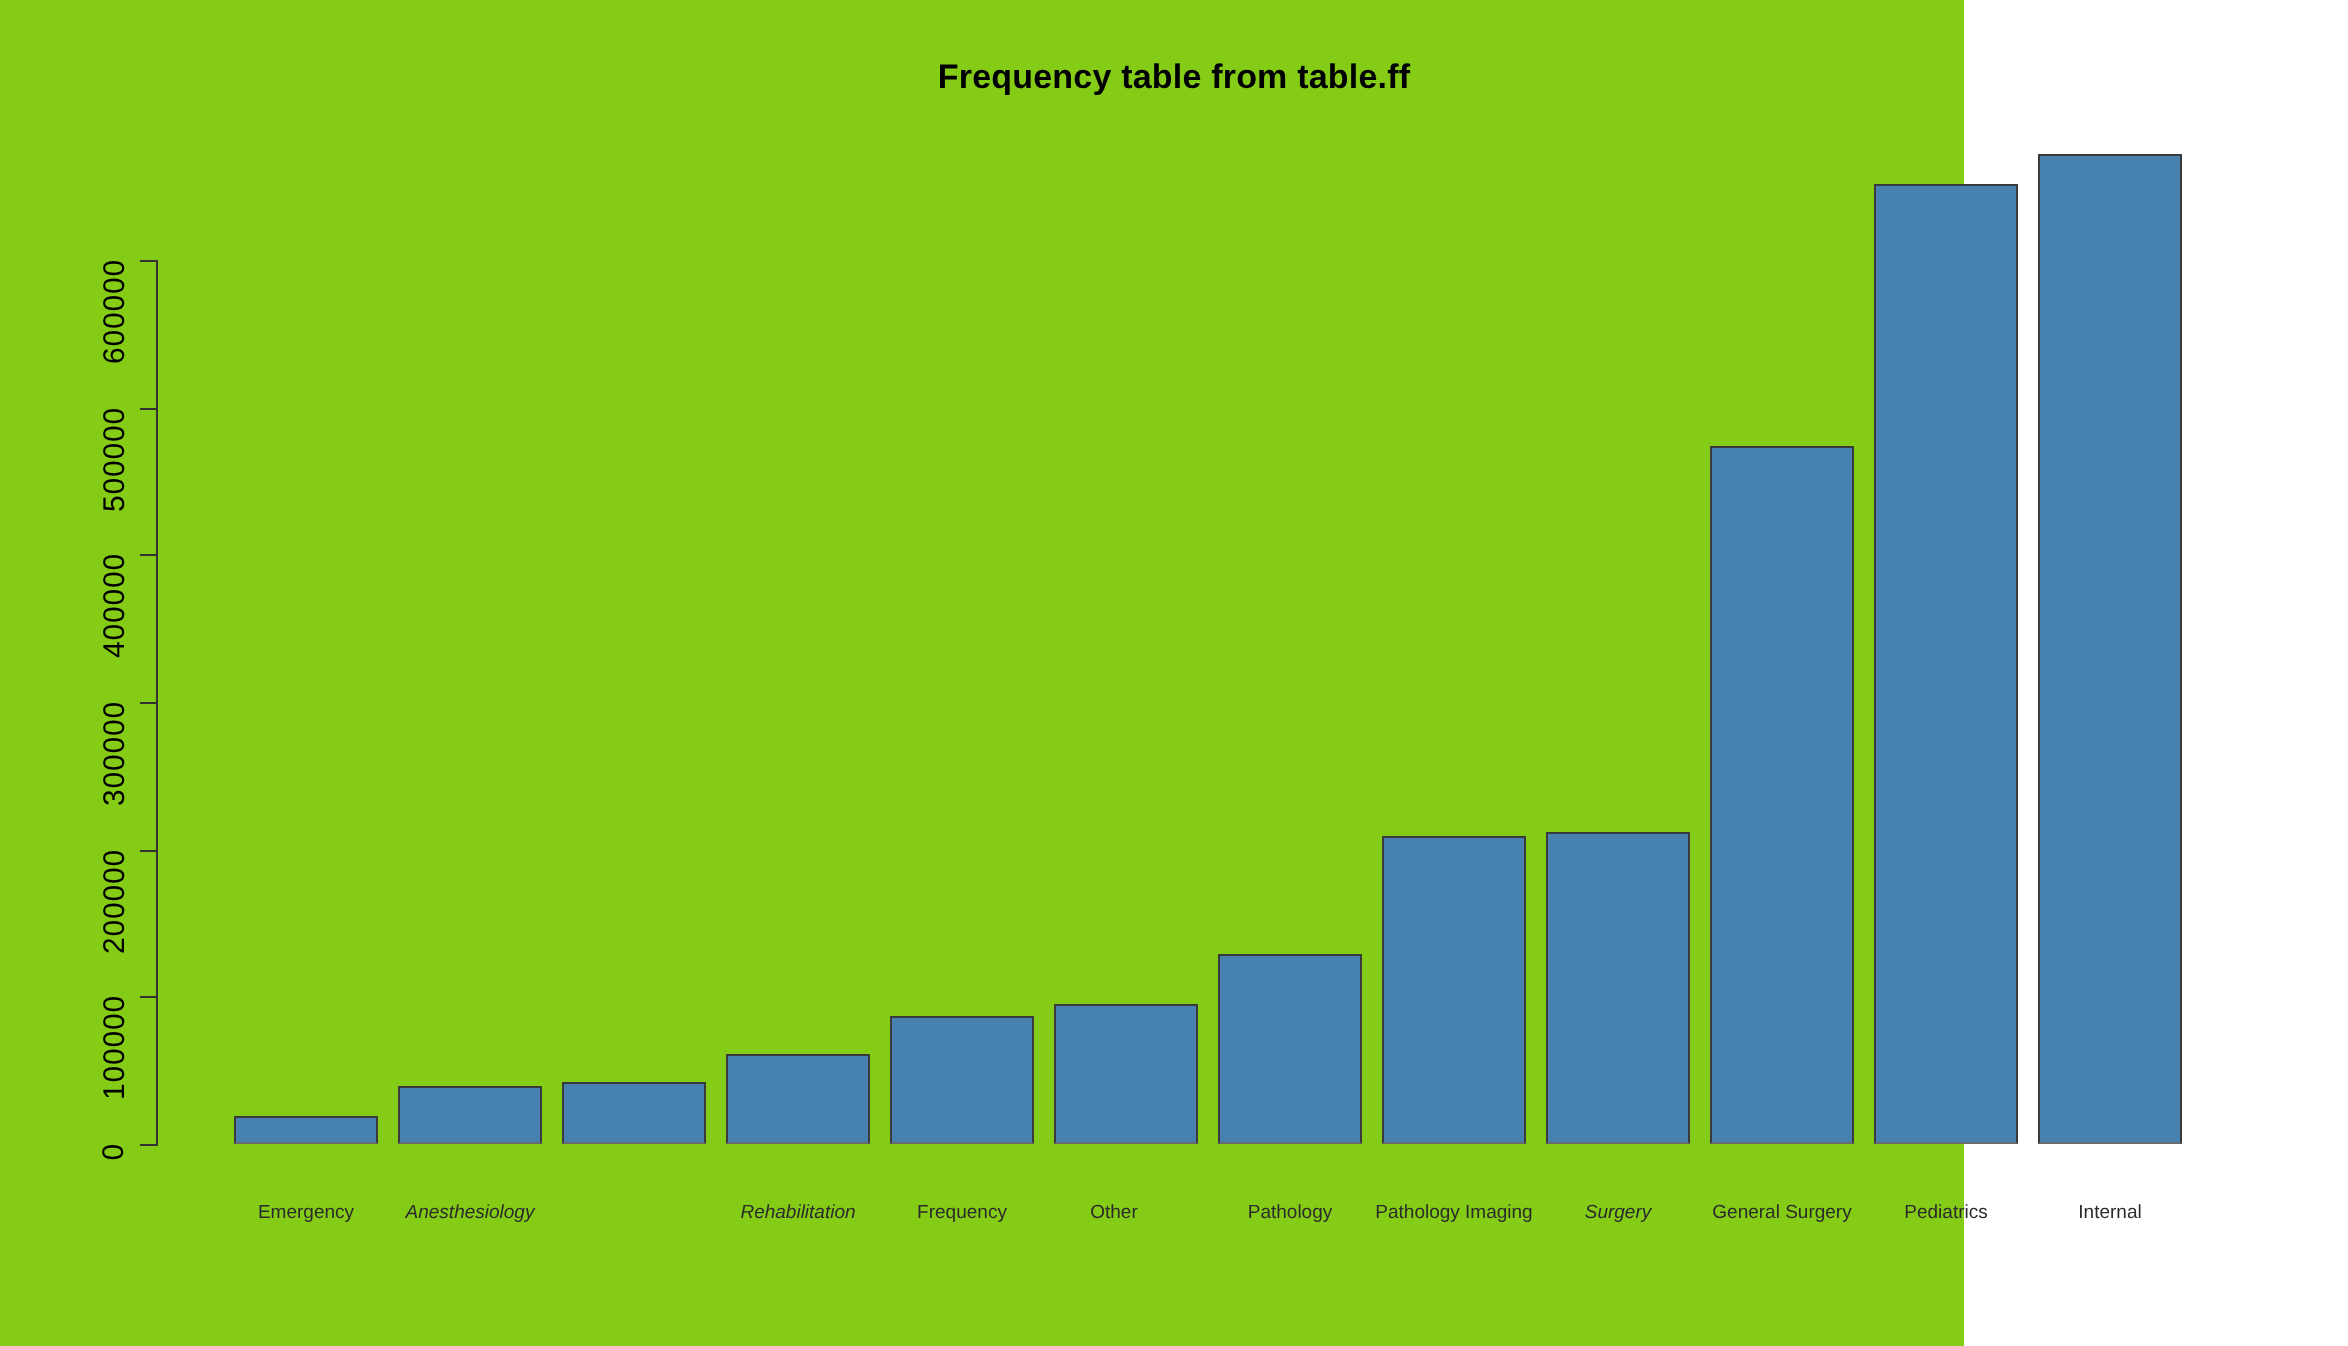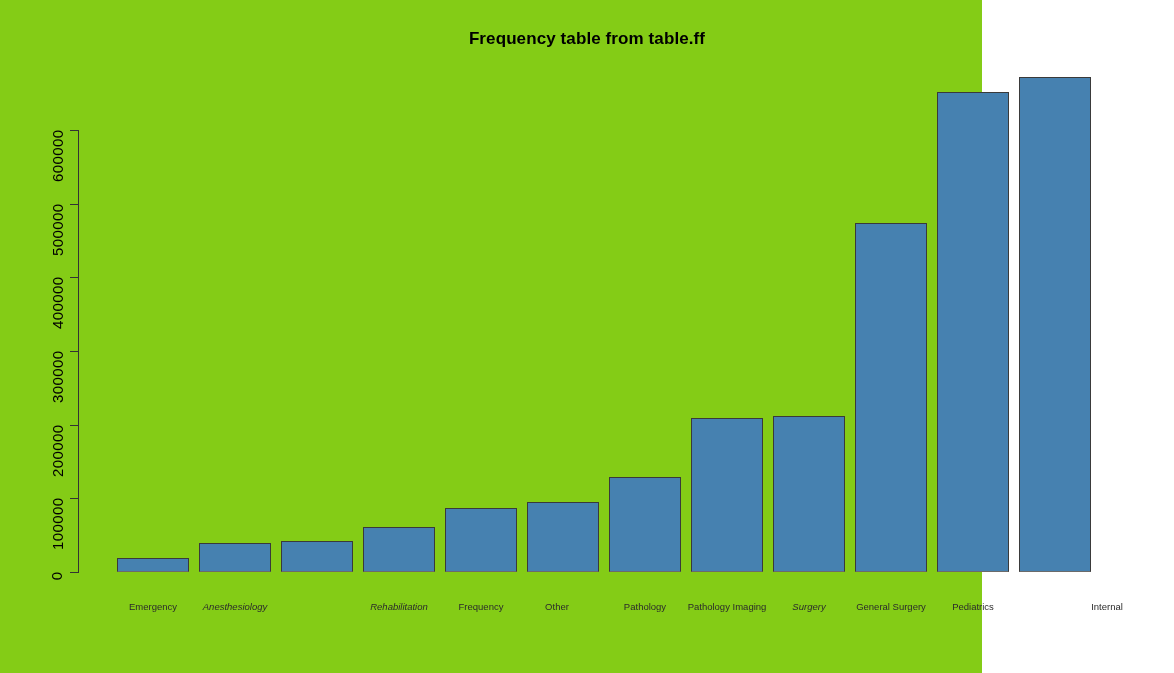--- a/index.html
+++ b/index.html
@@ -150,16 +150,16 @@
       <div class="bar-label" style="left: 645px;">Pathology</div>
       <div class="bar" title="Diagnostic Imaging: 209000" style="left: 691px; width: 72px; top: 418.037px; height: 153.963px;"></div>
       <div class="bar-label" style="left: 727px;">Pathology Imaging</div>
       <div class="bar" title="Surgery: 212000" style="left: 773px; width: 72px; top: 415.827px; height: 156.173px;"></div>
       <div class="bar-label" style="left: 809px; font-style: italic;">Surgery</div>
       <div class="bar" title="General Practice: 474000" style="left: 855px; width: 72px; top: 222.82px; height: 349.18px;"></div>
       <div class="bar-label" style="left: 891px;">General Surgery</div>
       <div class="bar" title="Laboratory: 652000" style="left: 937px; width: 72px; top: 91.6933px; height: 480.307px;"></div>
       <div class="bar-label" style="left: 973px;">Pediatrics</div>
       <div class="bar" title="Internal: 672000" style="left: 1019px; width: 72px; top: 76.96px; height: 495.04px;"></div>
-      <div class="bar-label" style="left: 1107px;">Internal</div>
+      <div class="bar-label" style="left: 1055px;">Internal</div>
     </div>
 
 </div>
 
 </body></html>

